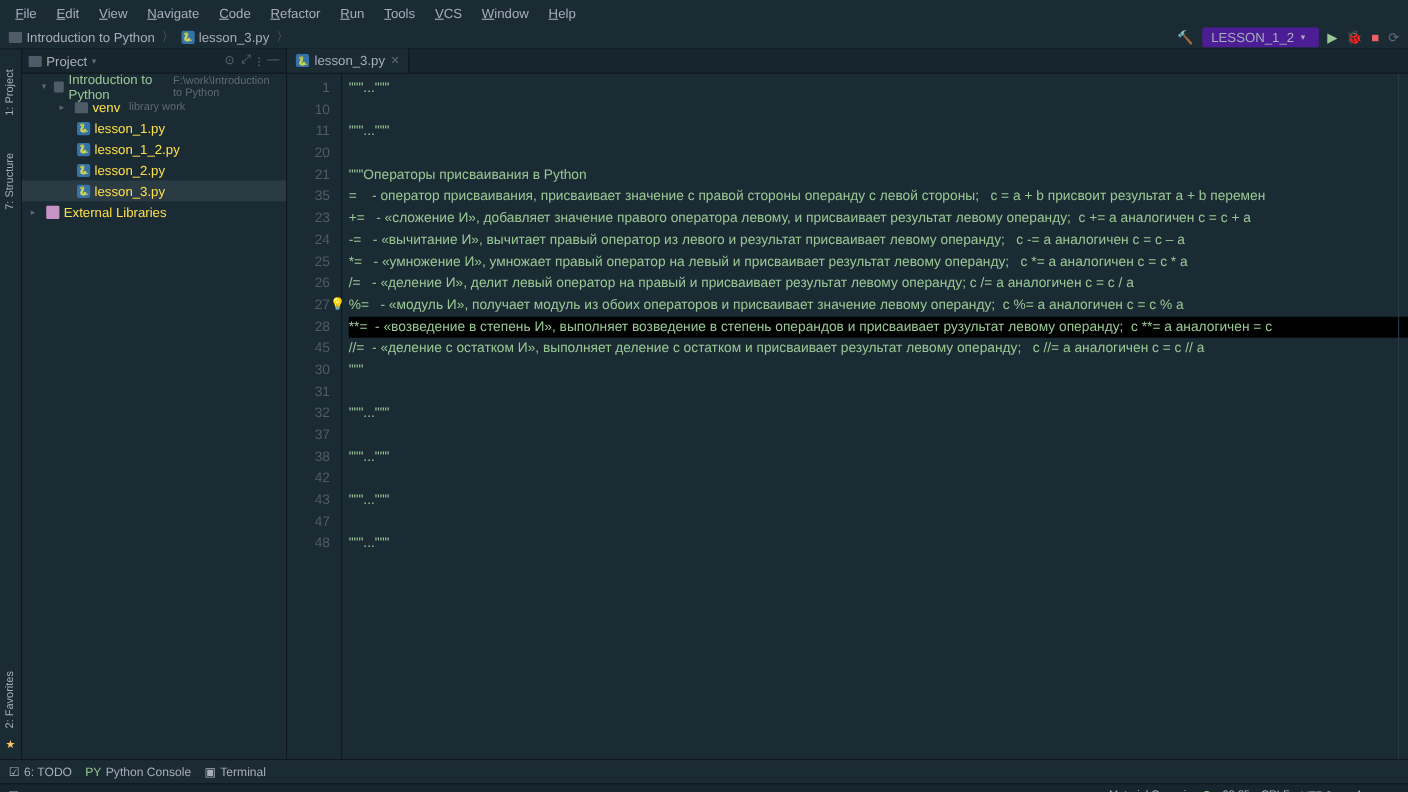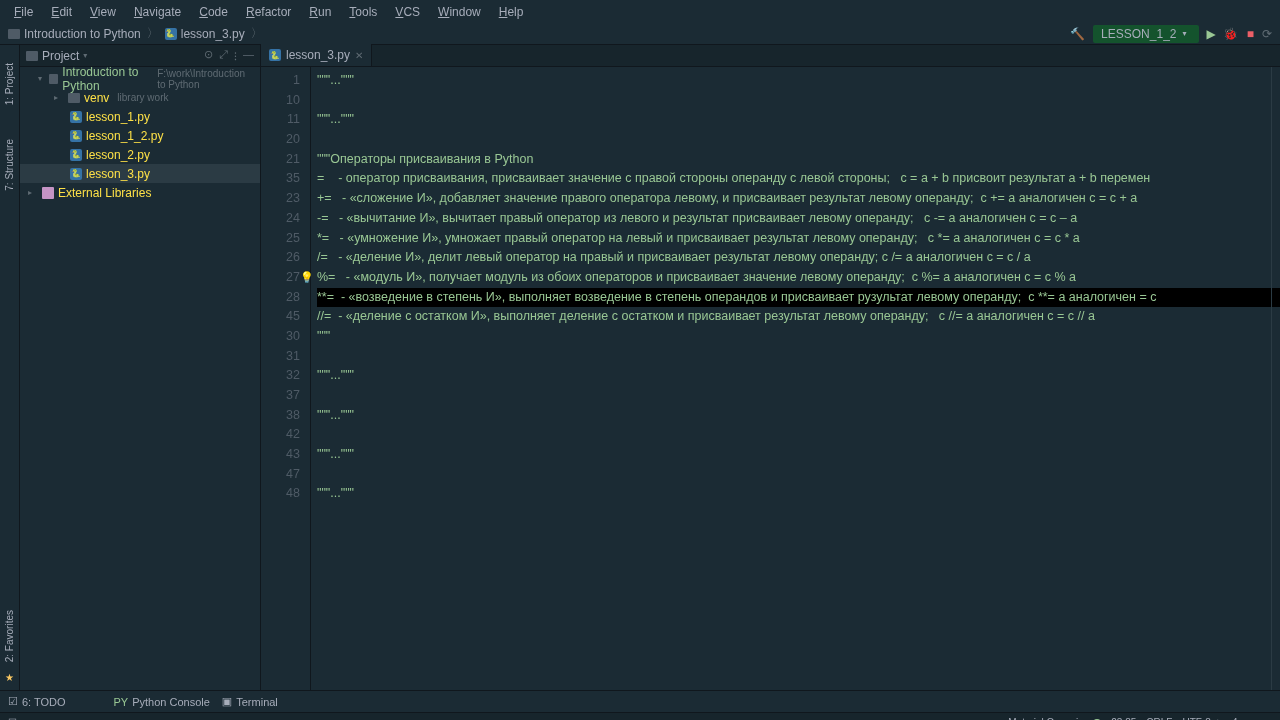--- a/index.html
+++ b/index.html
@@ -11,21 +11,21 @@
 
 .breadcrumb { height: 22px; background: #1b2b34; display: flex; align-items: center; padding: 0 8px; justify-content: space-between; border-bottom: 1px solid #10171d; }
 .breadcrumb-left { display: flex; align-items: center; gap: 4px; }
 .crumb { display: flex; align-items: center; gap: 4px; color: #a7adba; }
 .chevron { color: #5f6b73; margin: 0 2px; }
 .folder-icon { width: 12px; height: 10px; background: #4f5b66; display: inline-block; border-radius: 1px; }
 .py-icon { width: 12px; height: 12px; display: inline-flex; align-items: center; justify-content: center; background: #3572a5; color: #ffd43b; font-size: 8px; border-radius: 2px; }
 
 .breadcrumb-right { display: flex; align-items: center; gap: 8px; }
 .build-icon { color: #5f6b73; }
-.run-config { background: #14532d; padding: 2px 12px 2px 8px; color: #a7adba; border-radius: 2px; display:flex; align-items:center; gap:6px; }
+.run-config { background: #4c1d95; padding: 2px 12px 2px 8px; color: #a7adba; border-radius: 2px; display:flex; align-items:center; gap:6px; }
 .run-btn { color: #99c794; cursor: pointer; }
 .stop-btn { color: #ec5f67; cursor: pointer; }
 
 .main { display: flex; height: 645px; }
 
 .left-gutter { width: 20px; background: #1b2b34; display: flex; flex-direction: column; align-items: center; padding-top: 4px; gap: 2px; border-right: 1px solid #10171d;}
 .gutter-icon { width: 14px; height: 14px; color: #5f6b73; font-size: 10px; display:flex; align-items:center; justify-content:center; }
 .vtab { writing-mode: vertical-rl; transform: rotate(180deg); font-size: 10px; color: #a7adba; padding: 6px 2px; margin-top: 8px; cursor:pointer; }
 
 .sidebar { width: 241px; background: #1b2b34; border-right: 1px solid #10171d; display: flex; flex-direction: column; }
@@ -213,21 +213,21 @@
     </div>
   </div>
 </div>
 
 <div class="bottom-bar">
   <span class="bottom-btn">
       <span>☑</span>
       <span>6: TODO</span>
     </span>
   <span class="bottom-btn">
-      <span style="color:#99c794;margin-left:36px;">PY</span>
+      <span style="color:#99c794;">PY</span>
       <span>Python Console</span>
     </span>
   <span class="bottom-btn">
       <span>▣</span>
       <span>Terminal</span>
     </span>
 </div>
 
 <div class="status-bar">
   <div class="status-left">

